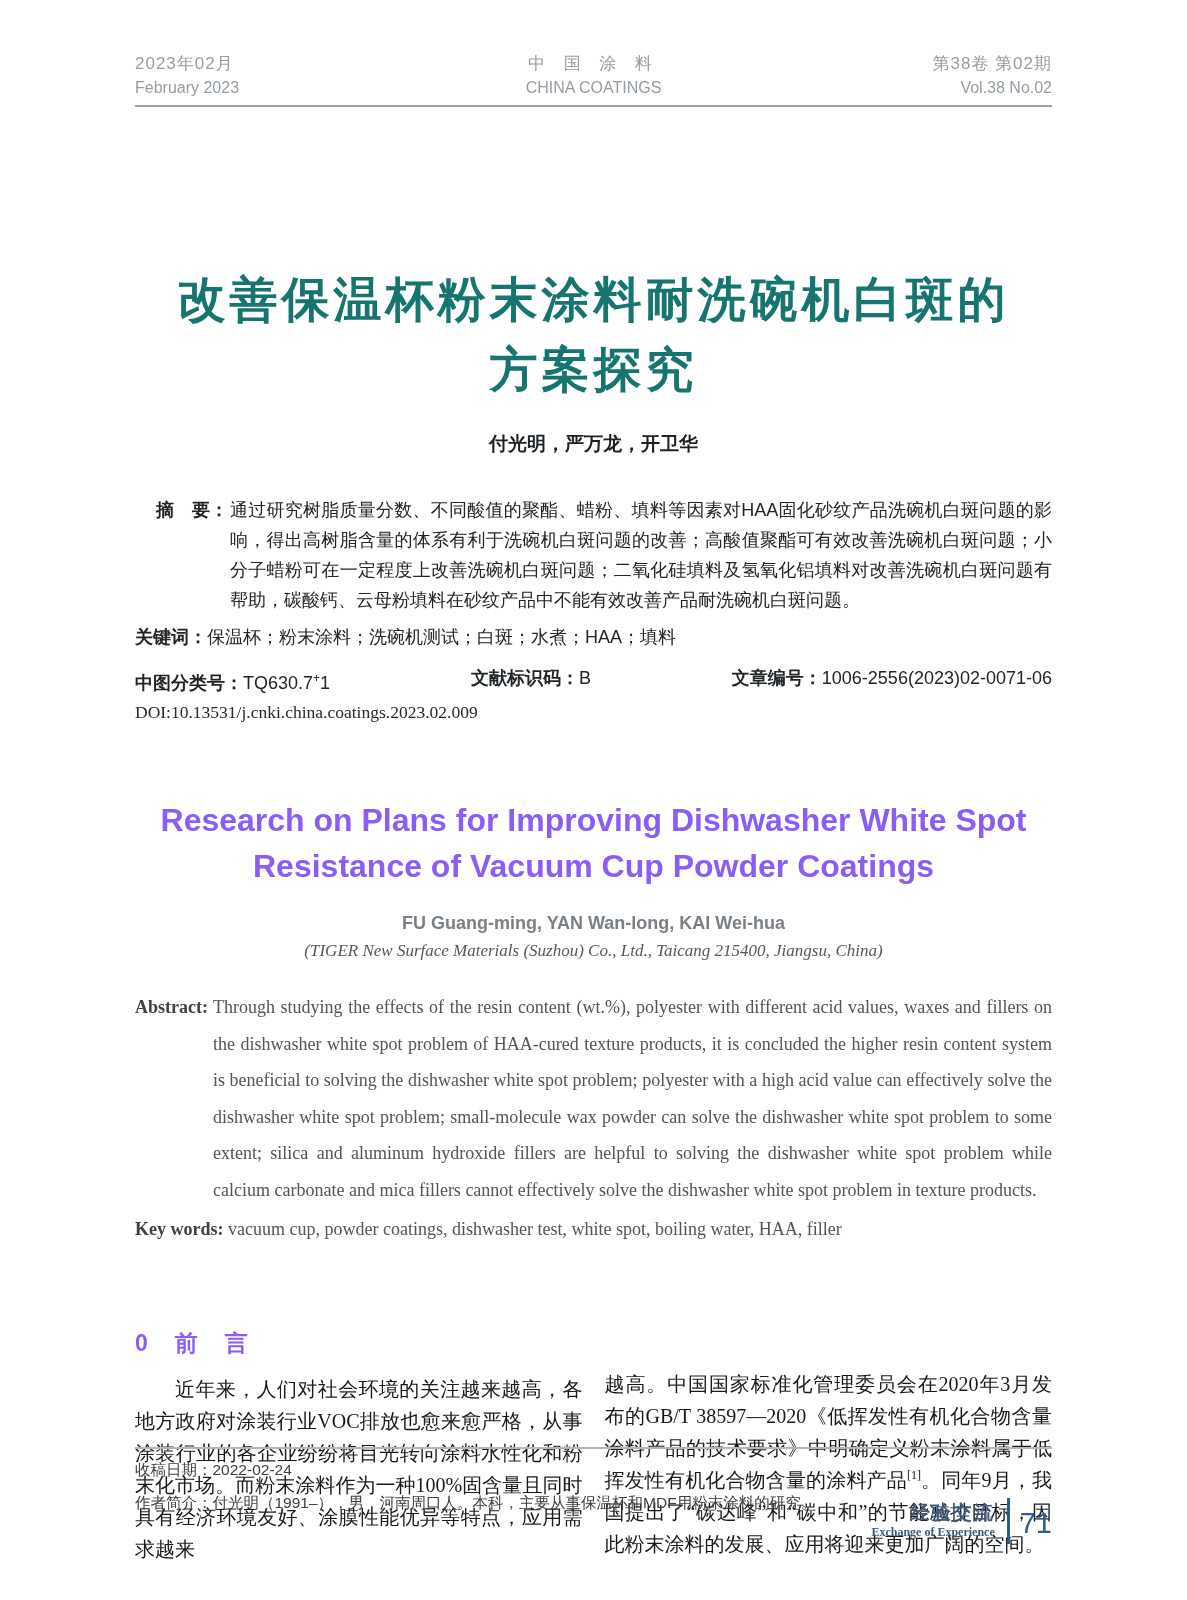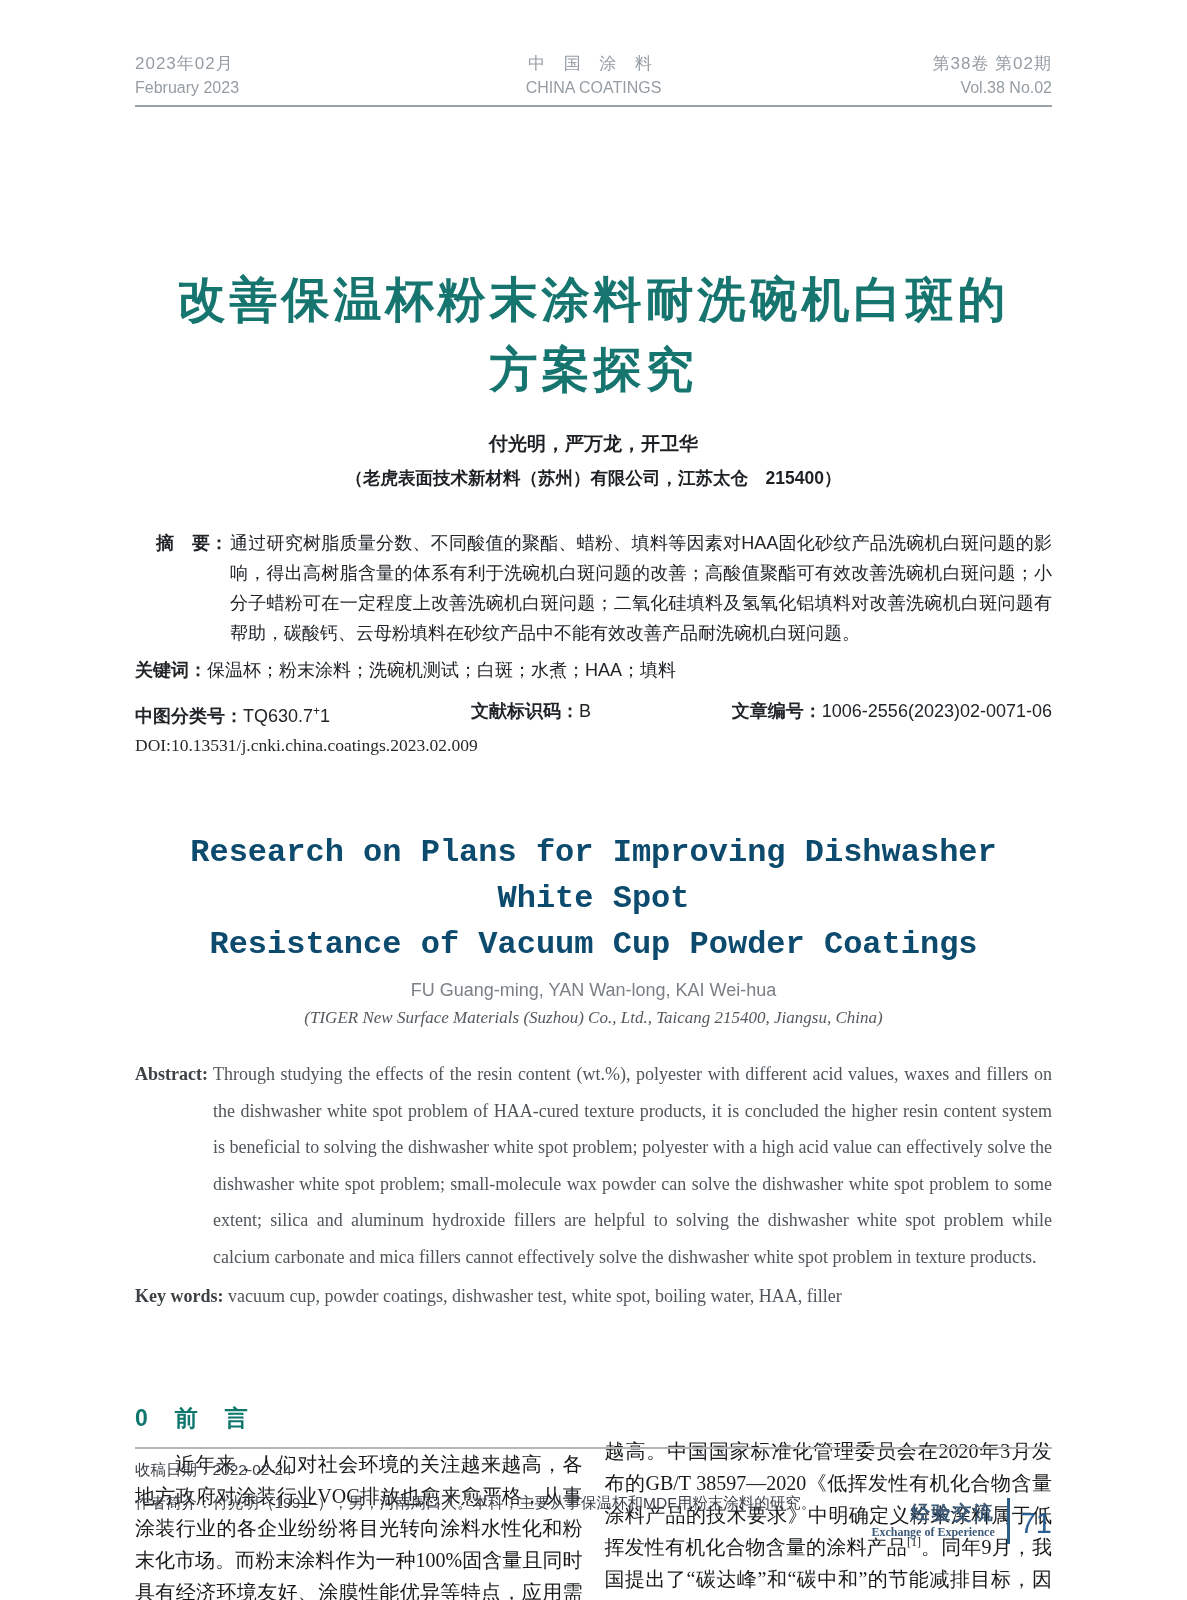--- a/index.html
+++ b/index.html
@@ -52,45 +52,45 @@
     margin-top:11px;font-size:18px;line-height:30px;
   }
   .class-row .lbl{font-weight:bold;}
   .class-row sup{font-size:12px;}
   .doi{margin-top:4px;font-family:"Liberation Serif",serif;font-size:17.5px;color:#26292c;}
 
   
   .title-en{
     margin:74px 0 0 0;
     text-align:center;
-    font-family:Liberation Mono, monospace;
+    font-family:Liberation Sans, sans-serif;
     font-size:32px;line-height:46px;
-    font-weight:bold;color:#0c4a6e;
-  }
-  .authors-en{margin-top:12px;text-align:center;font-size:18px;color:#7a8085;}
+    font-weight:bold;color:#8b5cf6;
+  }
+  .authors-en{margin-top:24px;text-align:center;font-size:18px;color:#7a8085;font-weight:bold;}
   .affil-en{margin-top:7px;text-align:center;font-family:"Liberation Serif",serif;font-style:italic;font-size:17px;color:#54595d;}
 
   .abstract-en{
     display:flex;margin-top:28px;
     font-family:"Liberation Serif",serif;
     font-size:18px;line-height:36.5px;color:#4f5559;
   }
   .abs-en-label{flex:0 0 78px;font-weight:bold;color:#3d4245;}
   .abs-en-text{flex:1;text-align:justify;}
   .keywords-en{margin-top:4px;font-family:"Liberation Serif",serif;font-size:18px;line-height:34px;color:#4f5559;}
   .kw-en-label{font-weight:bold;color:#3d4245;}
 
   
   .columns{
     display:grid;grid-template-columns:1fr 1fr;column-gap:22px;
     margin-top:78px;
   }
   .sec-heading{
-    margin:12px 0 14px 0;
-    font-size:23px;font-weight:bold;color:#0f766e;
+    margin:4px 0 14px 0;
+    font-size:23px;font-weight:bold;color:#8b5cf6;
     letter-spacing:2px;
   }
   .body-p{
     margin:0;
     font-family:"Liberation Serif",serif;
     font-size:20px;line-height:32px;
     text-align:justify;color:#17191b;
   }
   .body-p.indent{text-indent:2em;}
   .body-p sup{font-size:12px;line-height:0;}
@@ -130,21 +130,20 @@
       <div class="jh-right">
         <div class="jh-cn">第38卷 第02期</div>
         <div class="jh-en">Vol.38 No.02</div>
       </div>
     </div>
     <div class="hdr-rule"></div>
 
     <h1 class="title-cn"><span>改善保温杯粉末涂料耐洗碗机白斑的</span><br><span>方案探究</span></h1>
 
     <div class="authors-cn">付光明，严万龙，开卫华</div>
-    <div class="affil-cn">（老虎表面技术新材料（苏州）有限公司，江苏太仓　215400）</div>
 
     <div class="abstract-cn">
       <span class="abs-label">摘　要：</span>
       <div class="abs-text">通过研究树脂质量分数、不同酸值的聚酯、蜡粉、填料等因素对HAA固化砂纹产品洗碗机白斑问题的影响，得出高树脂含量的体系有利于洗碗机白斑问题的改善；高酸值聚酯可有效改善洗碗机白斑问题；小分子蜡粉可在一定程度上改善洗碗机白斑问题；二氧化硅填料及氢氧化铝填料对改善洗碗机白斑问题有帮助，碳酸钙、云母粉填料在砂纹产品中不能有效改善产品耐洗碗机白斑问题。</div>
     </div>
 
     <div class="keywords-cn">
       <span class="kw-label">关键词：</span><span>保温杯；粉末涂料；洗碗机测试；白斑；水煮；HAA；填料</span>
     </div>
 

